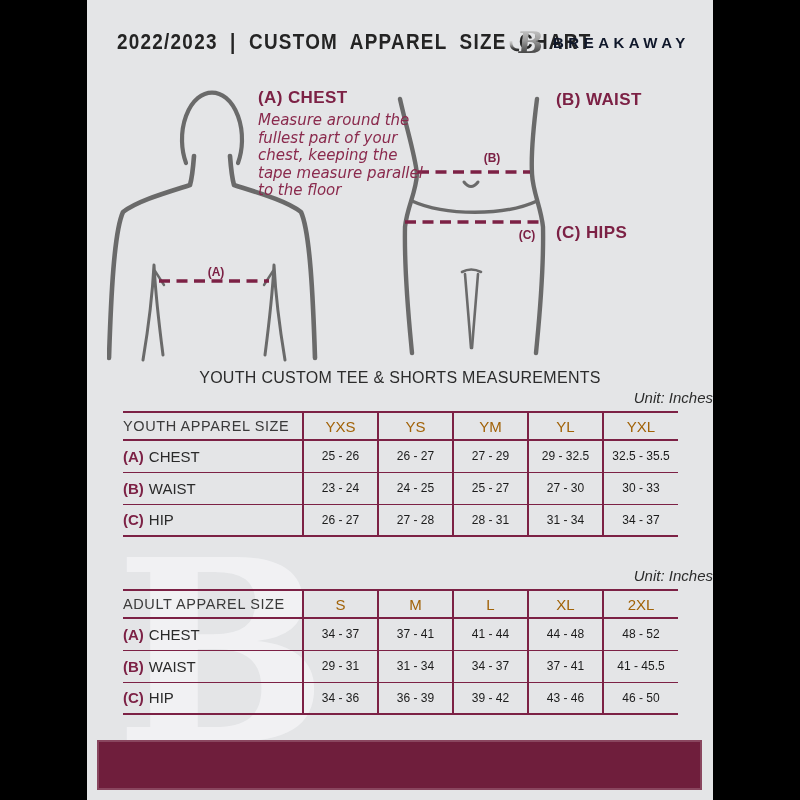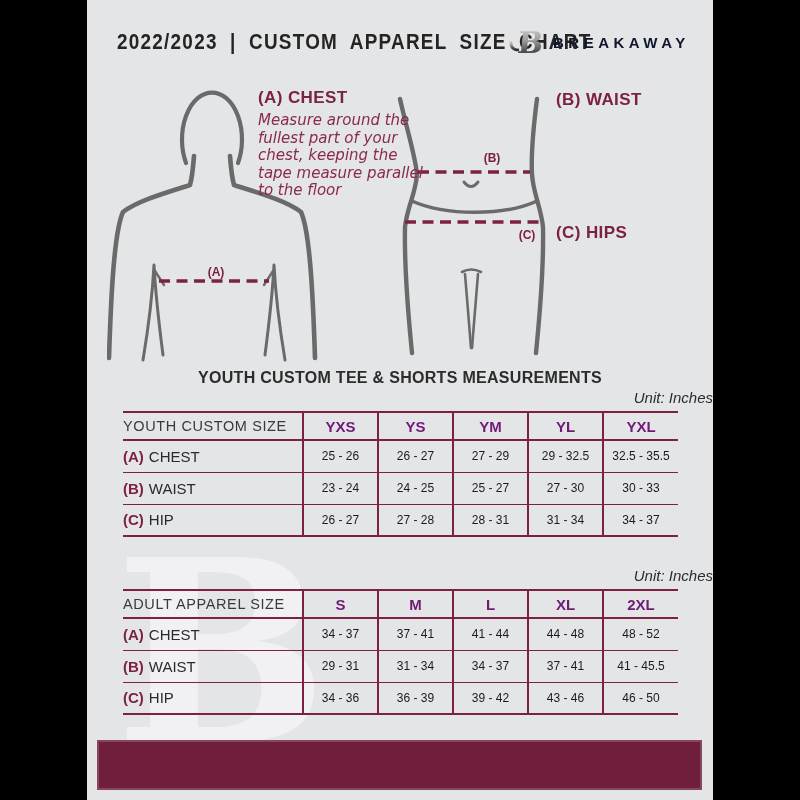--- a/index.html
+++ b/index.html
@@ -35,35 +35,35 @@
   .guide-head{position:absolute;font-size:17px;font-weight:bold;
     color:var(--maroon);letter-spacing:.4px;}
   .guide-para{position:absolute;font-size:15px;font-style:italic;
     color:var(--maroon-text);line-height:17.6px;white-space:pre-line;
     font-family:"DejaVu Sans", sans-serif;}
   .marker{position:absolute;width:26px;text-align:center;
     font-size:12px;font-weight:bold;color:var(--maroon);}
 
   
   .tbl-title{position:absolute;left:0;width:626px;text-align:center;
-    font-size:16px;font-weight:bold;color:#2c2c2c;letter-spacing:.3px;z-index:1;}
+    font-size:16px;font-weight:normal;color:#2c2c2c;letter-spacing:.3px;z-index:1;}
   .tbl-unit{position:absolute;left:0;width:626px;text-align:right;
     font-size:15px;font-style:italic;color:#2c2c2c;z-index:1;}
   table.sizes{position:absolute;left:36px;width:555px;border-collapse:collapse;
     table-layout:fixed;z-index:1;}
   table.sizes col.c0{width:180px;}
   table.sizes col.cv{width:75px;}
   table.sizes th,table.sizes td{height:32px;padding:0;background:transparent;}
   table.sizes thead th{height:28px;border-top:2px solid var(--maroon);
     border-bottom:2px solid var(--maroon);}
   table.sizes th:not(:first-child),table.sizes td:not(:first-child){
     border-left:2px solid var(--maroon);}
   table.sizes tbody td{border-bottom:1.5px solid var(--maroon);}
   table.sizes tbody tr:last-child td{border-bottom:2px solid var(--maroon);}
-  .col-head{font-size:15px;font-weight:bold;color:#701a75;text-align:center;}
+  .col-head{font-size:15px;font-weight:normal;color:#a16207;text-align:center;}
   .lbl-head{font-size:14.5px;font-weight:normal;color:#3a3a3a;
     text-align:left;padding-left:14px;letter-spacing:.6px;}
   .row-label{text-align:left;padding-left:14px;font-size:15px;color:#2a2a2a;}
   .row-label .pfx{font-weight:bold;color:var(--maroon);margin-right:5px;}
   .val{text-align:center;font-size:12px;color:#1b1b1b;}
 
   
   .watermark{position:absolute;left:28px;top:527px;z-index:0;
     font-family:"DejaVu Serif", serif;font-weight:bold;
     font-size:252px;line-height:1;color:rgba(252,252,253,.55);}
@@ -150,21 +150,21 @@
       <colgroup>
           <col class="c0">
           <col class="cv">
           <col class="cv">
           <col class="cv">
           <col class="cv">
           <col class="cv">
         </colgroup>
       <thead>
         <tr>
-          <th class="lbl-head">YOUTH CUSTOM SIZE</th>
+          <th class="lbl-head">YOUTH APPAREL SIZE</th>
           <th class="col-head">YXS</th>
           <th class="col-head">YS</th>
           <th class="col-head">YM</th>
           <th class="col-head">YL</th>
           <th class="col-head">YXL</th>
         </tr>
       </thead>
       <tbody>
         <tr>
           <td class="row-label">

